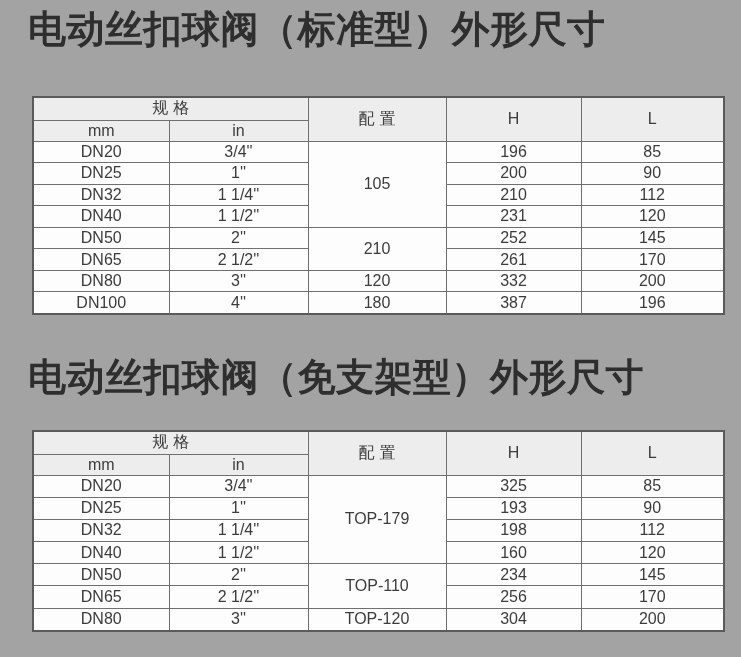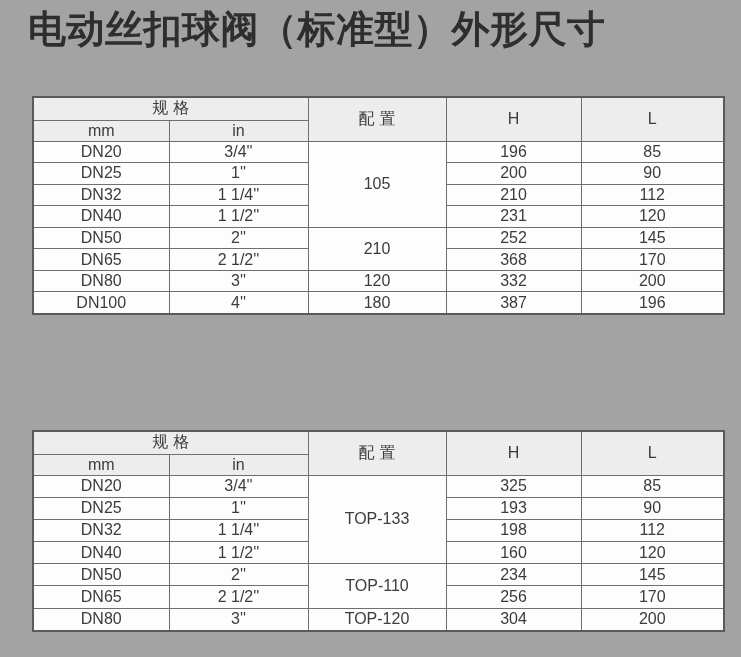--- a/index.html
+++ b/index.html
@@ -116,40 +116,41 @@
         <tr>
           <td>DN50</td>
           <td>2''</td>
           <td rowspan="2">210</td>
           <td>252</td>
           <td>145</td>
         </tr>
         <tr>
           <td>DN65</td>
           <td>2 1/2''</td>
-          <td>368</td>
+          <td>261</td>
           <td>170</td>
         </tr>
         <tr>
           <td>DN80</td>
           <td>3''</td>
           <td rowspan="1">120</td>
           <td>332</td>
           <td>200</td>
         </tr>
         <tr>
           <td>DN100</td>
           <td>4''</td>
           <td rowspan="1">180</td>
           <td>387</td>
           <td>196</td>
         </tr>
       </tbody>
     </table>
 
+  <h1 class="title" id="title-bracket-free">电动丝扣球阀（免支架型）外形尺寸</h1>
 
   <table class="spec" id="table-bracket-free">
       <colgroup>
         <col style="width: 136px;">
         <col style="width: 139px;">
         <col style="width: 138px;">
         <col style="width: 135px;">
         <col style="width: 143px;">
       </colgroup>
       <tbody>
@@ -159,21 +160,21 @@
           <th rowspan="2">H</th>
           <th rowspan="2">L</th>
         </tr>
         <tr class="hr2">
           <th>mm</th>
           <th>in</th>
         </tr>
         <tr>
           <td>DN20</td>
           <td>3/4''</td>
-          <td rowspan="4">TOP-133</td>
+          <td rowspan="4">TOP-179</td>
           <td>325</td>
           <td>85</td>
         </tr>
         <tr>
           <td>DN25</td>
           <td>1''</td>
           <td>193</td>
           <td>90</td>
         </tr>
         <tr>

